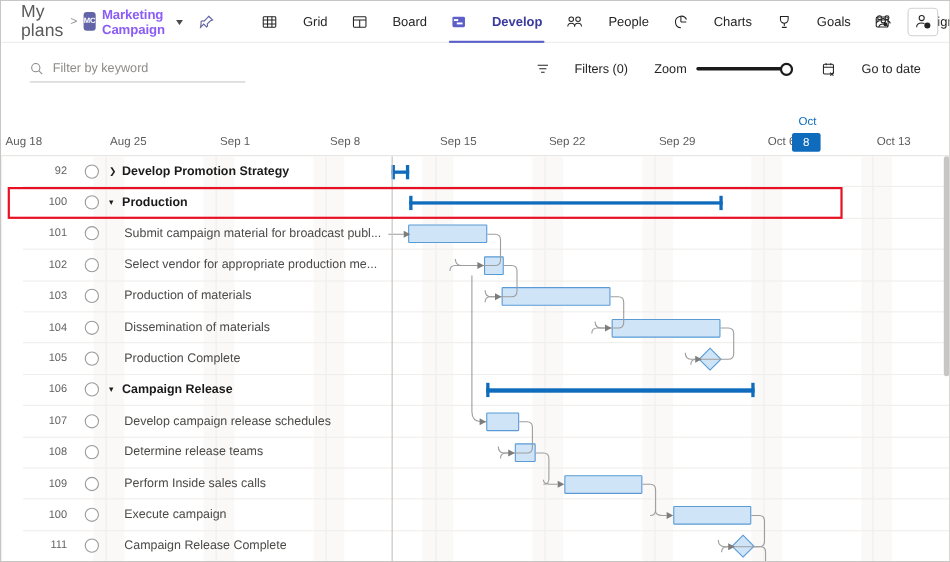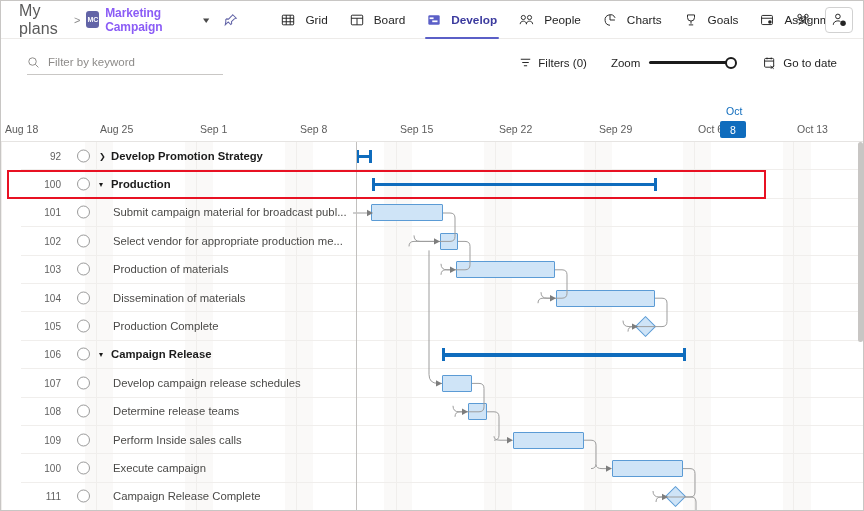--- a/index.html
+++ b/index.html
@@ -38,21 +38,21 @@
   .plan-title {
     font-size: 12px; font-weight: bold; color: #8b5cf6; letter-spacing: -.1px;
   }
   .chev {
     margin-left: 11px; font-size: 9px; color: #4a4a4a;
     transform: scaleX(1.4); cursor: pointer;
   }
   .pin-icon { margin-left: 16px; width: 14px; height: 14px; color: #6264a7; cursor: pointer; }
   .tabs { display: flex; align-items: center; margin-left: 32px; height: 38px; }
   .tab {
-    display: flex; align-items: center; gap: 10px;
+    display: flex; align-items: center; gap: 23px;
     height: 38px; padding: 0 11px; cursor: pointer;
     font-size: 11.8px; color: #242424; position: relative;
   }
   .tab.active { color: #3b3a9e; font-weight: bold; }
   .tab.active::after {
     content: ""; position: absolute; left: 9px; right: 9px; bottom: 0;
     height: 2px; background: #5b5fc7; border-radius: 1px;
   }
   .tab svg { display: block; }
   .topbar-right {
@@ -84,21 +84,21 @@
     border: none; outline: none; background: transparent;
     font-family: "Liberation Sans", sans-serif;
     font-size: 11.5px; color: #3b3a39; width: 160px;
   }
   .search-wrap input::placeholder { color: #8d8b89; }
   .toolbar-right {
     position: absolute; right: 16px; top: 11px; height: 25px;
     display: flex; align-items: center; gap: 0;
   }
   .tb-item {
-    display: flex; align-items: center; gap: 6px;
+    display: flex; align-items: center; gap: 22px;
     font-size: 11.5px; color: #242424; cursor: pointer;
     padding: 0 10px; height: 25px;
   }
   .zoom-label { font-size: 11.5px; color: #242424; margin-right: 9px; margin-left: 14px; }
   .slider {
     position: relative; width: 88px; height: 16px;
     display: flex; align-items: center; cursor: pointer; margin-right: 16px;
   }
   .slider-track {
     position: absolute; left: 0; right: 7px; height: 2.5px; background: #1b1b1b; border-radius: 2px;

